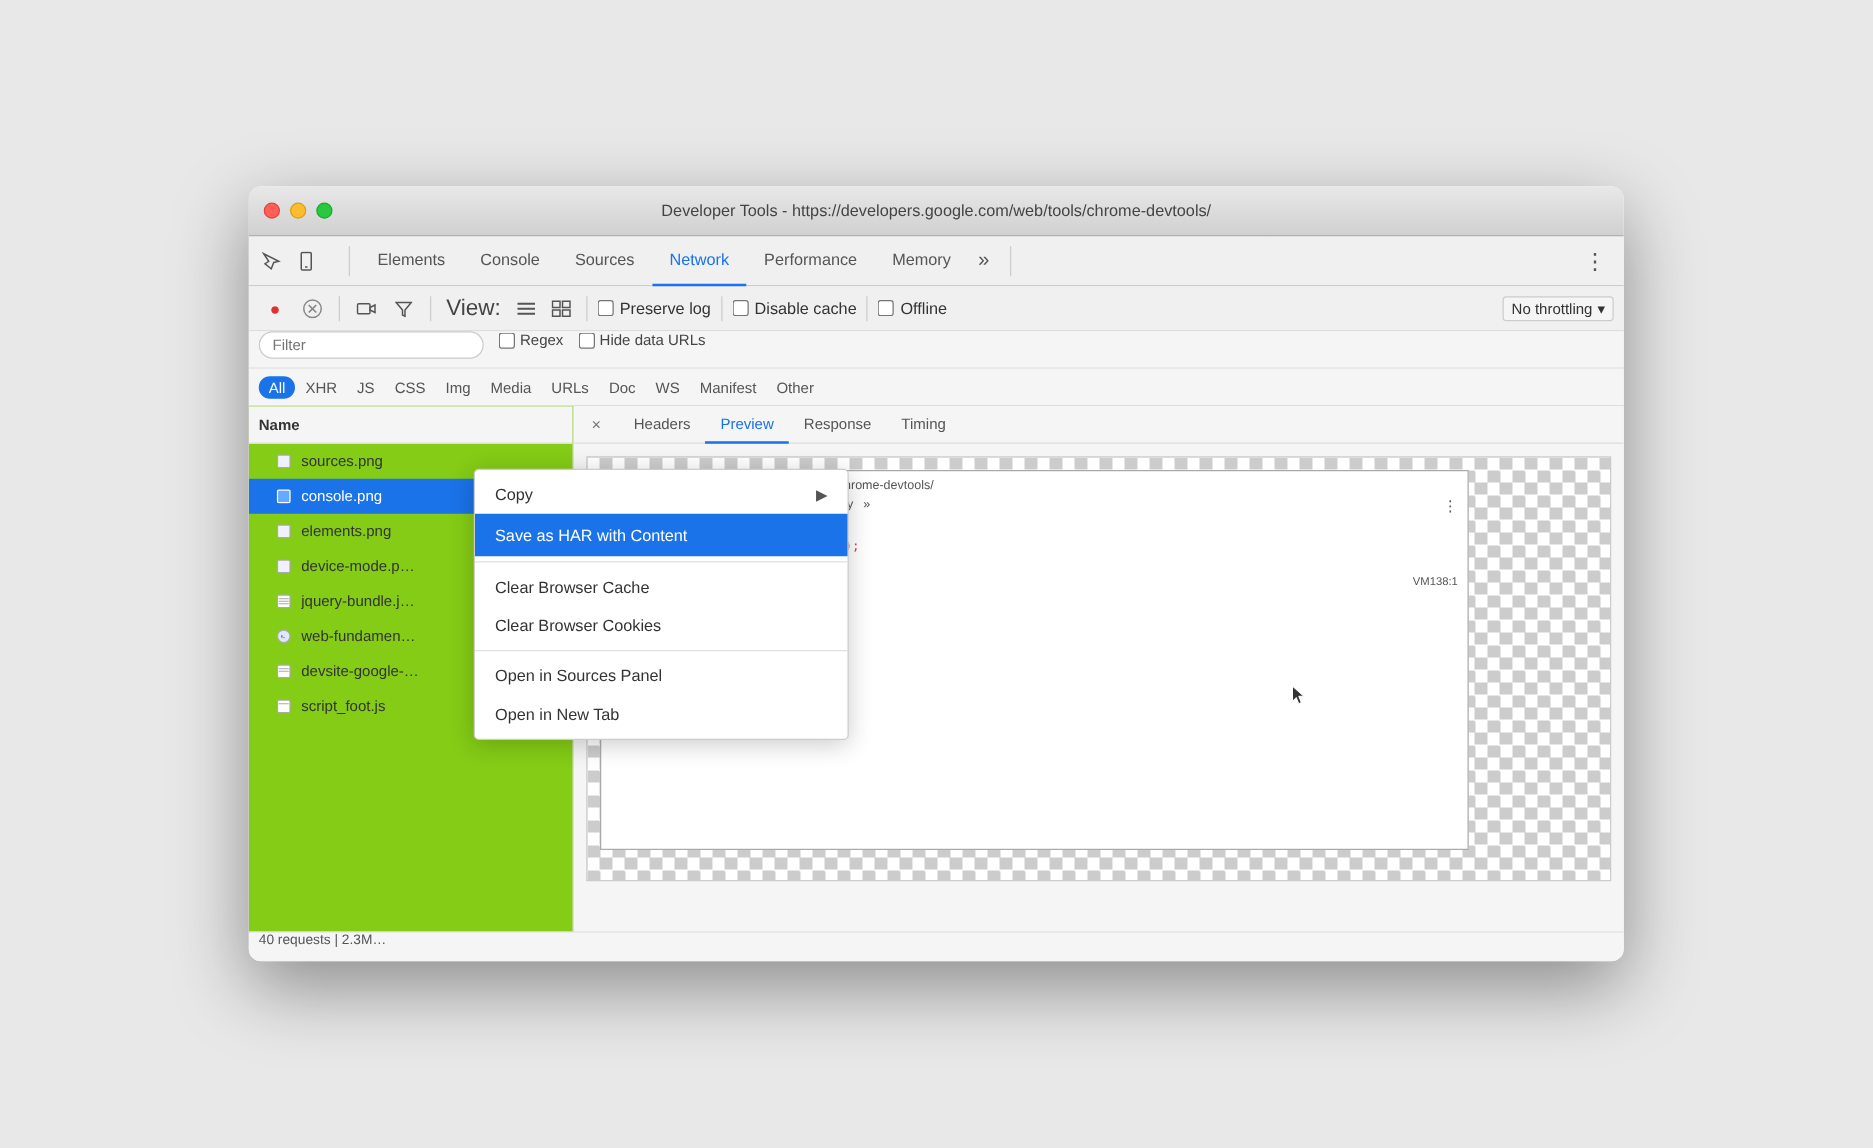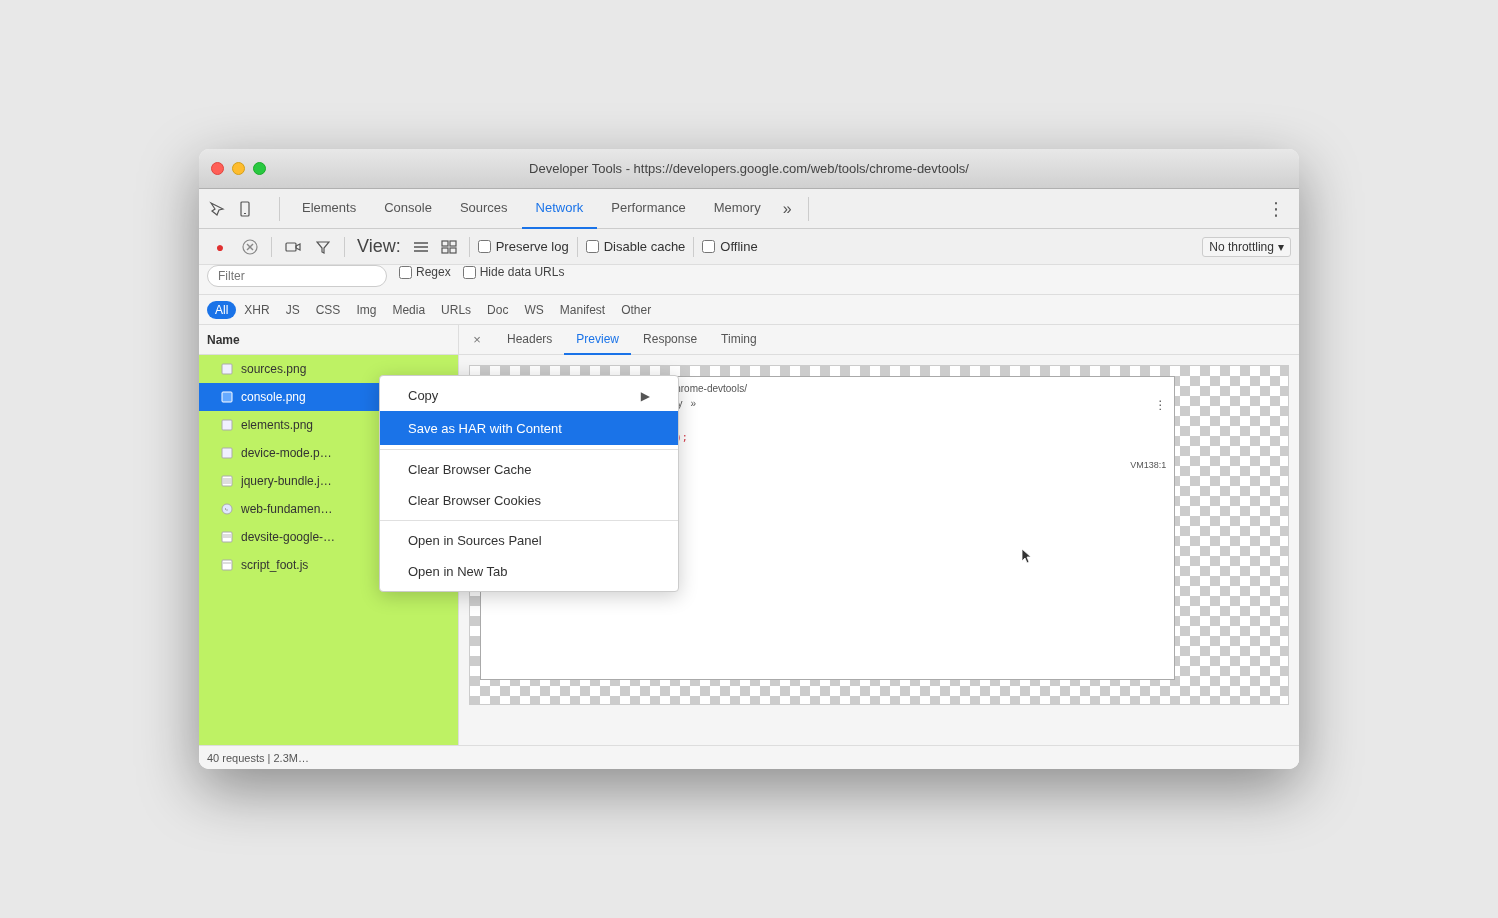--- a/index.html
+++ b/index.html
@@ -253,21 +253,21 @@
       display: flex;
       height: 420px;
       position: relative;
     }
 
     
     .file-list {
       width: 260px;
       min-width: 260px;
       border-right: 1px solid #ddd;
-      background: #bef264;
+      background: #84cc16;
       overflow: hidden;
     }
     .file-list-header {
       display: flex;
       align-items: center;
       height: 30px;
       padding: 0 8px;
       background: #f5f5f5;
       border-bottom: 1px solid #ddd;
       font-size: 12px;
@@ -396,21 +396,20 @@
       color: #555;
       text-align: right;
     }
 
     
     .status-bar {
       height: 24px;
       background: #f5f5f5;
       border-top: 1px solid #ddd;
       display: flex;
-      align-items: center;
       padding: 0 8px;
       font-size: 11px;
       color: #555;
     }
 
     
     .context-menu {
       position: absolute;
       top: 50px;
       left: 180px;
@@ -419,21 +418,21 @@
       border: 1px solid #ccc;
       border-radius: 4px;
       box-shadow: 0 4px 20px rgba(0,0,0,0.2);
       z-index: 100;
       padding: 4px 0;
     }
     .ctx-item {
       display: flex;
       align-items: center;
       justify-content: space-between;
-      padding: 8px 28px;
+      padding: 8px 16px;
       font-size: 13px;
       color: #333;
       cursor: pointer;
       user-select: none;
       gap: 12px;
     }
     .ctx-item.highlighted {
       background: #1a73e8;
       color: white;
     }

